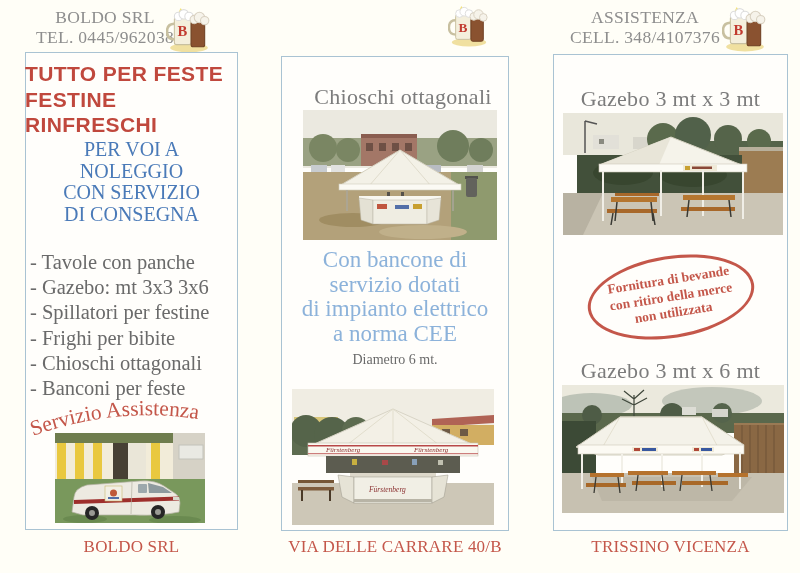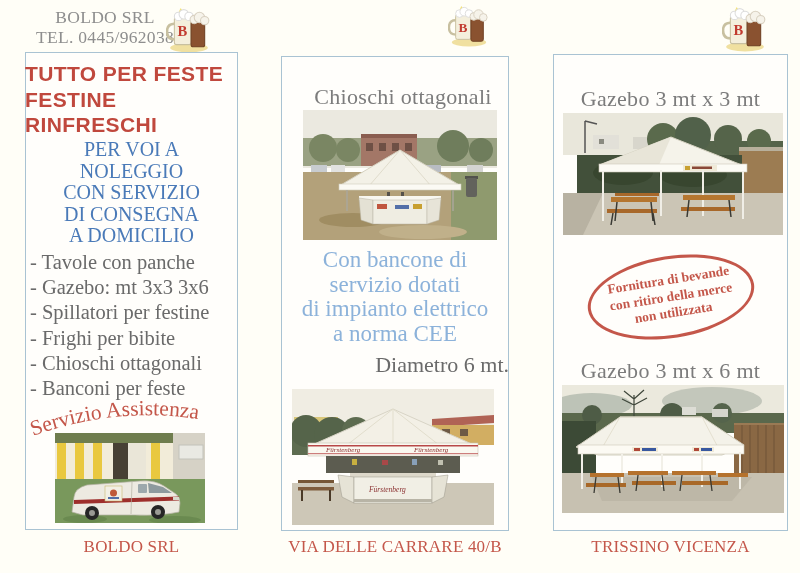--- a/index.html
+++ b/index.html
@@ -9,35 +9,39 @@
   .abs{position:absolute}
   .hdr{color:var(--header-gray,#8e8e8e);font-size:17.5px;line-height:20px;text-align:center;letter-spacing:.3px}
   .box{position:absolute;border:1px solid var(--box-border,#a9c3d3);background:#fffefb}
   .red-head{position:absolute;font-family:"Liberation Sans",sans-serif;font-weight:bold;font-size:21px;
             color:var(--brick-red,#c0483d);text-align:left;letter-spacing:.4px}
   .blue-sub{position:absolute;font-weight:normal;font-size:20px;color:var(--steel-blue,#4a7ab8);
             text-align:center;line-height:21.6px}
   .list{position:absolute;font-size:20.5px;color:var(--text-gray,#6a6a6a);line-height:25.2px;white-space:nowrap}
   .ptitle{position:absolute;font-size:22px;color:var(--title-gray,#7c7c7c);text-align:center;letter-spacing:.3px}
   .bluetext{position:absolute;font-size:23px;color:var(--light-blue,#8cb2da);text-align:center;line-height:24.6px}
-  .diam{position:absolute;font-size:22px;color:var(--text-gray,#6a6a6a);text-align:right}
+  .diam{position:absolute;font-size:14px;color:var(--text-gray,#6a6a6a);text-align:center}
   .badge{position:absolute;border:3px solid var(--footer-red,#c4574a);border-radius:50%;
          transform:rotate(-9deg);color:var(--footer-red,#c4574a);text-align:center;
          font-weight:bold;font-size:13.5px;line-height:16.5px;padding-top:13px}
   .foot{position:absolute;font-size:17px;color:var(--footer-red,#c4574a);text-align:center;letter-spacing:.2px}
   svg{display:block}
 </style>
 </head>
 <body>
 
 <div class="page">
 
   <div class="abs hdr" style="left:10px;top:7px;width:190px">
     <div>BOLDO SRL</div>
     <div>TEL. 0445/962038</div>
+  </div>
+  <div class="abs hdr" style="left:560px;top:7px;width:170px">
+    <div>ASSISTENZA</div>
+    <div>CELL. 348/4107376</div>
   </div>
 
   <svg class="abs" style="left:166px;top:7px" width="46" height="46" viewBox="0 0 44 44">
     <path d="M14,1 L22,13 L7,16 Z" fill="#f2de5a" opacity=".85"></path>
     <ellipse cx="22" cy="39" rx="18" ry="4.5" fill="#f0e0a0"></ellipse>
     <rect x="8" y="10" width="16" height="26" rx="2" fill="#f4efdc" stroke="#c8c0a0" stroke-width="1"></rect>
     <path d="M8,16 Q1,16 1,23.5 Q1,31 8,31" fill="none" stroke="#c8c0a0" stroke-width="2.5"></path>
     <circle cx="12" cy="9" r="4" fill="#ffffff" stroke="#ddd"></circle>
       <circle cx="17" cy="7" r="4.5" fill="#fff" stroke="#ddd"></circle>
       <circle cx="22" cy="9" r="4" fill="#fff" stroke="#ddd"></circle>
@@ -82,21 +86,20 @@
 
   <div class="red-head" style="left:25px;top:62px;width:213px">TUTTO PER FESTE</div>
   <div class="red-head" style="left:25px;top:88px;width:213px">FESTINE</div>
   <div class="red-head" style="left:25px;top:113px;width:213px">RINFRESCHI</div>
 
   <div class="blue-sub" style="left:25px;top:139px;width:213px">
     <div>PER VOI A</div>
     <div>NOLEGGIO</div>
     <div>CON SERVIZIO</div>
     <div>DI CONSEGNA</div>
-    <div>A DOMICILIO</div>
   </div>
 
   <div class="list" style="left:30px;top:250px">
     <div>- Tavole con panche</div>
     <div>- Gazebo: mt 3x3 3x6</div>
     <div>- Spillatori per festine</div>
     <div>- Frighi per bibite</div>
     <div>- Chioschi ottagonali</div>
     <div>- Banconi per feste</div>
   </div>

